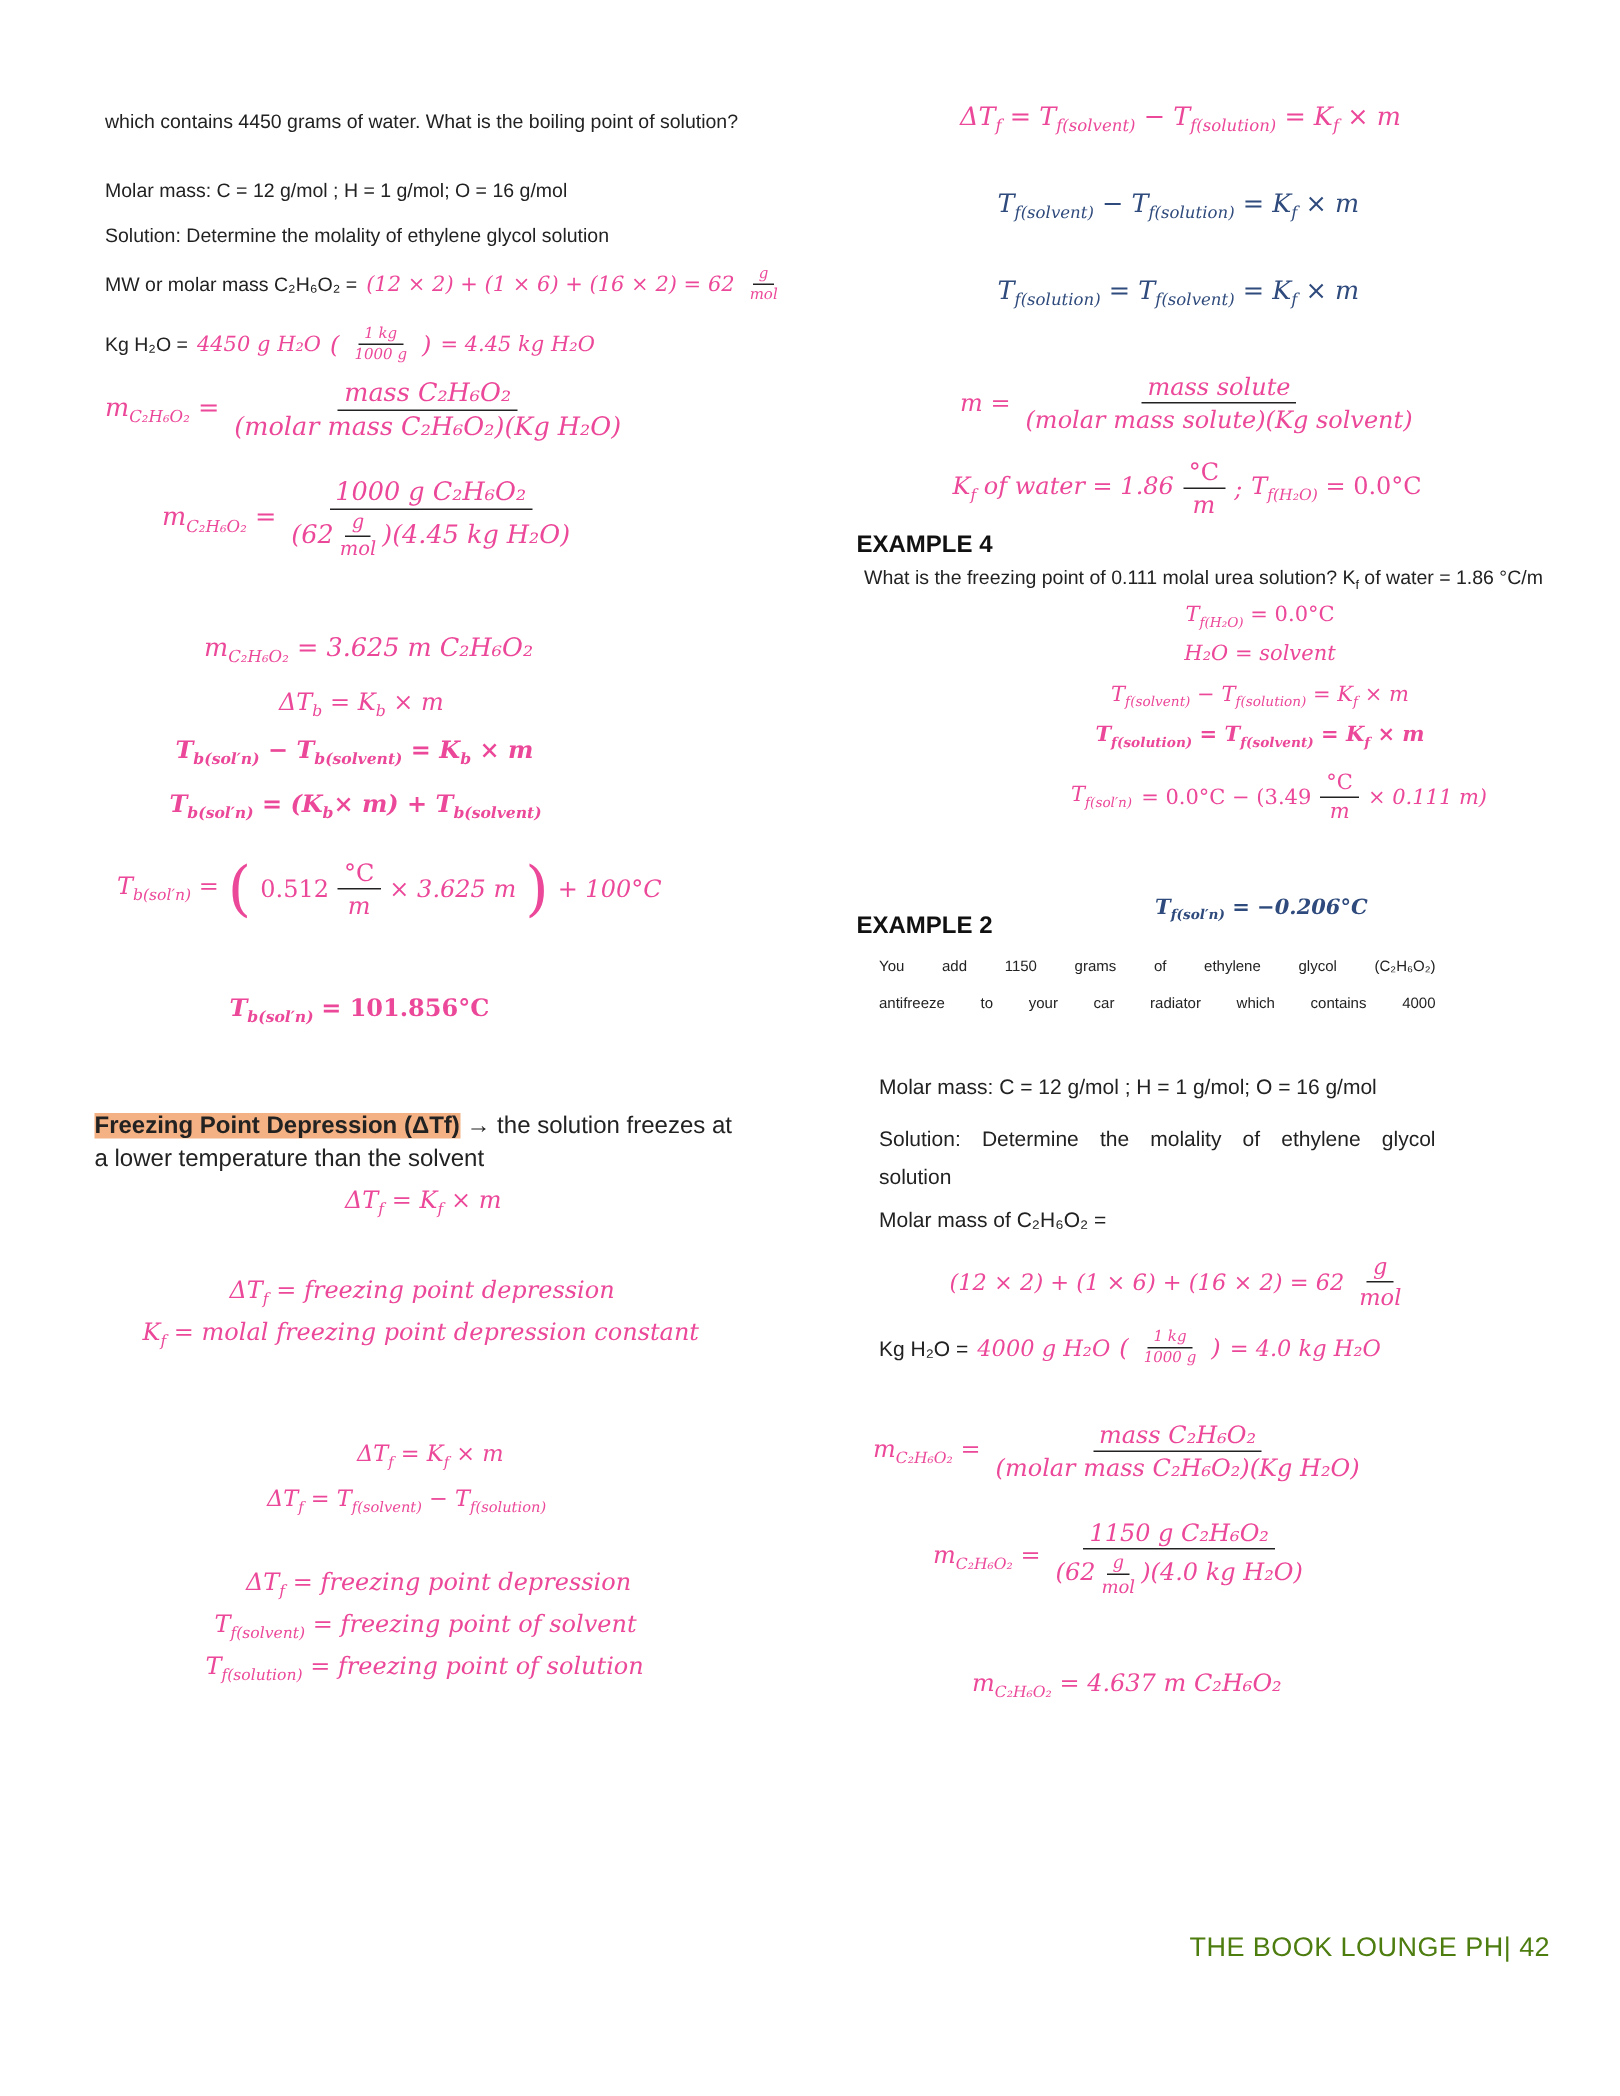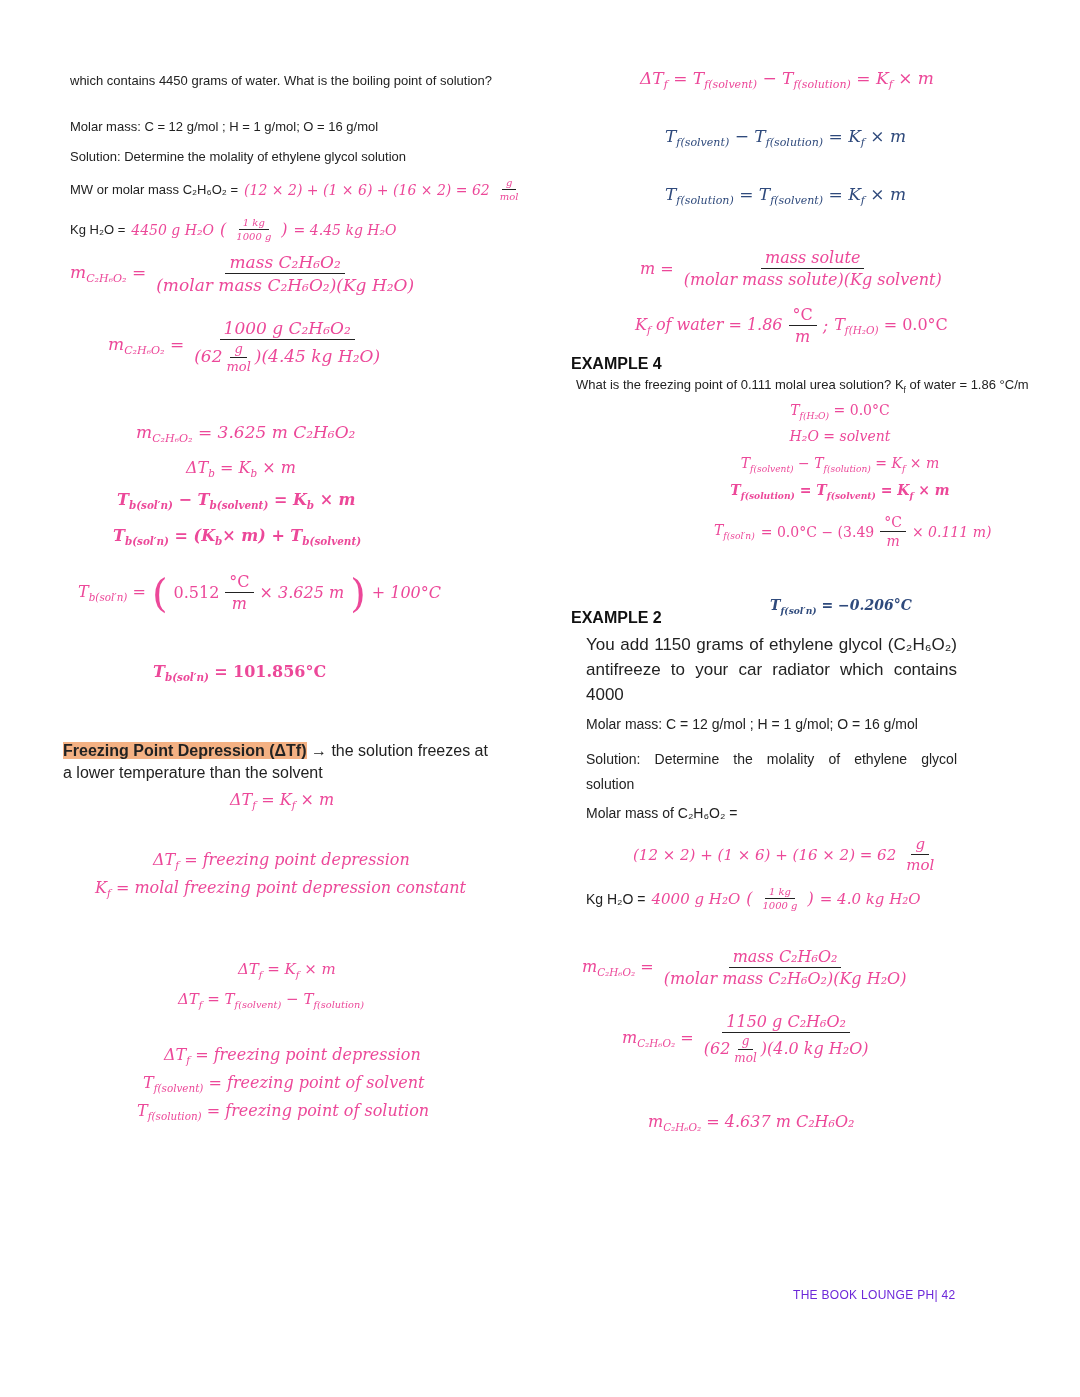--- a/index.html
+++ b/index.html
@@ -17,21 +17,21 @@
   .blue { color: #2f4a7c; }
   .bold { font-weight: bold; }
   .frac { display: inline-flex; flex-direction: column; align-items: center; vertical-align: middle; }
   .frac .num { border-bottom: 1.4px solid #222; padding: 0 4px 1px; }
   .frac .den { padding: 1px 4px 0; }
   .frac.small { font-size: 10px; }
   .eq-row { display: flex; align-items: center; gap: 6px; }
   .heading { font-family: "Liberation Sans", sans-serif; font-weight: bold; font-size: 16px; color: #111; }
   .highlight { background: #f4b183; font-weight: bold; }
   .just { text-align: justify; text-align-last: left; }
-  .footer { font-family: "Liberation Sans", sans-serif; font-size: 12px; color: #6d28d9; letter-spacing: 0.3px; }
+  .footer { font-family: "Liberation Sans", sans-serif; font-size: 18px; color: #4d7c0f; letter-spacing: 0.3px; }
   .center { text-align: center; }
   sub, sup { font-size: 65%; }
 </style>
 </head>
 <body>
 
 <div>
 
   <div class="abs sans p13" style="left:70px; top:67px; width:470px;">
     <div style="margin-top:5px;">which contains 4450 grams of water. What is the boiling point of solution?</div>
@@ -191,21 +191,21 @@
         <span class="den">m</span>
       </span>
     <span>× 0.111 m)</span>
   </div>
 
   <div class="abs math m14 blue bold" style="left:770px; top:557px;margin-top:40px;">
     T<sub>f(sol′n)</sub> <span>= −0.206°C</span>
   </div>
 
   <div class="abs heading" style="left:571px; top:609px;">EXAMPLE 2</div>
-  <div class="abs sans p13 just" style="left:586px; top:632px; width:371px; line-height:25px; font-size:17px;">
+  <div class="abs sans p13 just" style="left:586px; top:632px; width:371px; line-height:25px; font-size:10px;">
     <div class="just" style="text-align-last: justify;">You add 1150 grams of ethylene glycol (C₂H₆O₂)</div>
     <div class="just" style="text-align-last: justify;">antifreeze to your car radiator which contains 4000</div>
   </div>
 
   <div class="abs sans" style="left:586px; top:716px; font-size:14px;">Molar mass: C = 12 g/mol ; H = 1 g/mol; O = 16 g/mol</div>
 
   <div class="abs sans" style="left:586px; top:747px; width:371px; font-size:14px; line-height:25px;">
     <div style="text-align:justify; text-align-last:justify;">Solution: Determine the molality of ethylene glycol</div>
     <div>solution</div>
   </div>

